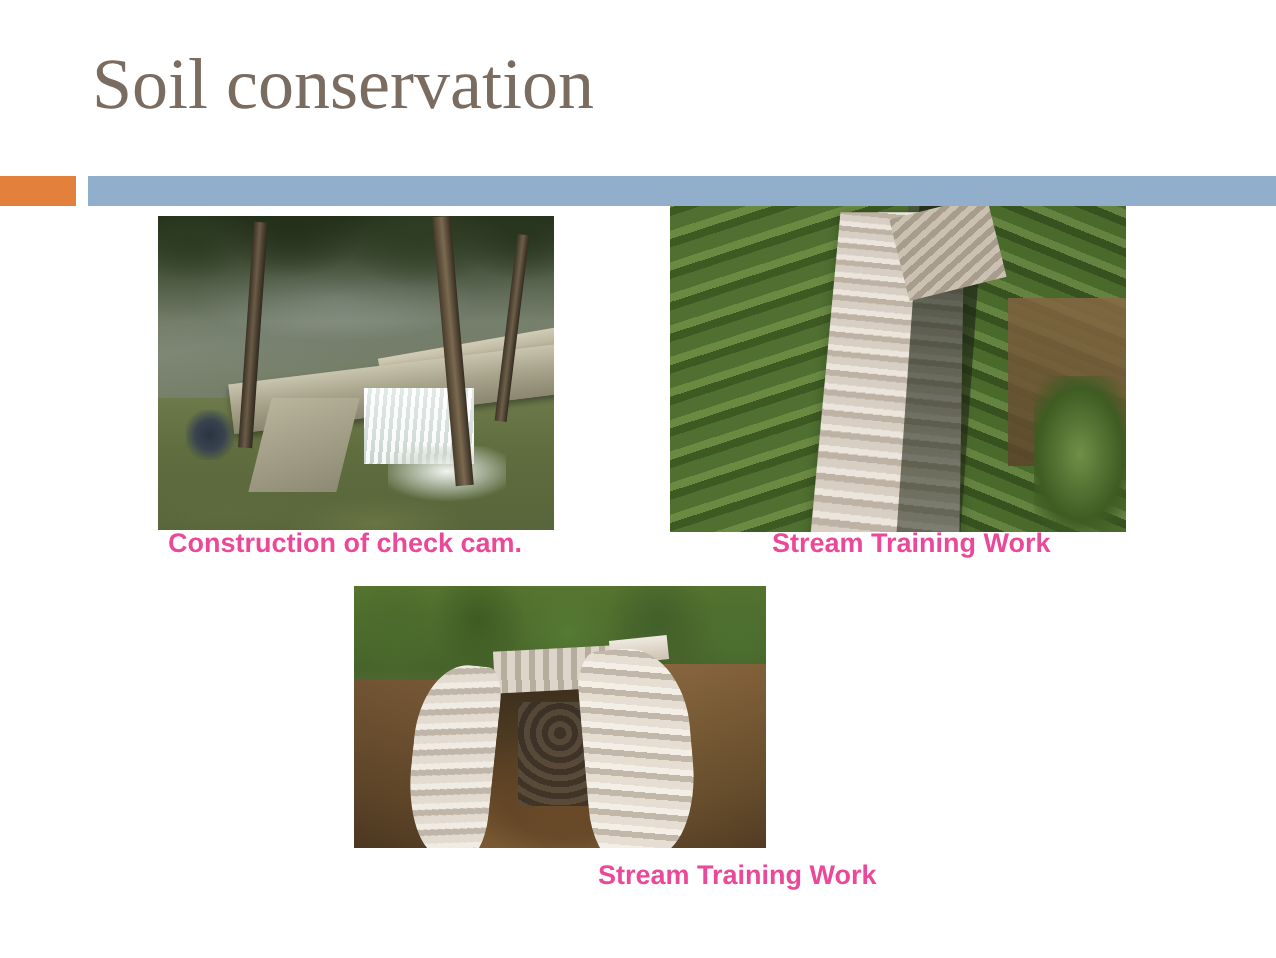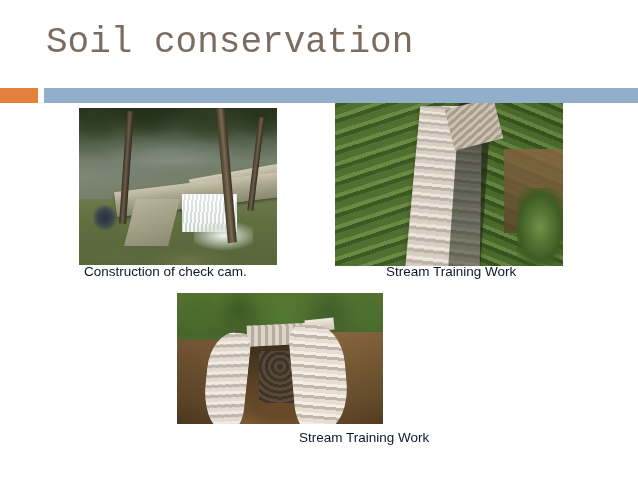--- a/index.html
+++ b/index.html
@@ -19,21 +19,21 @@
     position: absolute;
     inset: 0;
     background: #ffffff;
   }
 
   
   .slide-title {
     position: absolute;
     left: 46px;
     top: 23px;
-    font-family: Liberation Mono, monospace;
+    font-family: Liberation Serif, serif;
     font-size: 36px;
     font-weight: 400;
     color: #7a6c60;
     letter-spacing: 0px;
     white-space: nowrap;
     line-height: 1.1;
   }
 
   
   .accent-row {
@@ -240,22 +240,22 @@
     left: 62%; top: 20%; width: 14%; height: 9%;
     background: linear-gradient(180deg, #efe9df 0%, #cdc3b4 100%);
     transform: rotate(-6deg);
   }
 
   
   .caption {
     position: absolute;
     font-family: "Liberation Sans", sans-serif;
     font-size: 13.5px;
-    font-weight: normal;
-    color: #0f172a;
+    font-weight: bold;
+    color: #ec4899;
     white-space: nowrap;
     line-height: 1;
   }
   #caption-check-dam { left: 84px; top: 265px; }
   #caption-stream-terraces { left: 386px; top: 265px; }
   #caption-stream-curve { left: 299px; top: 431px; }
 </style>
 </head>
 <body>
 

